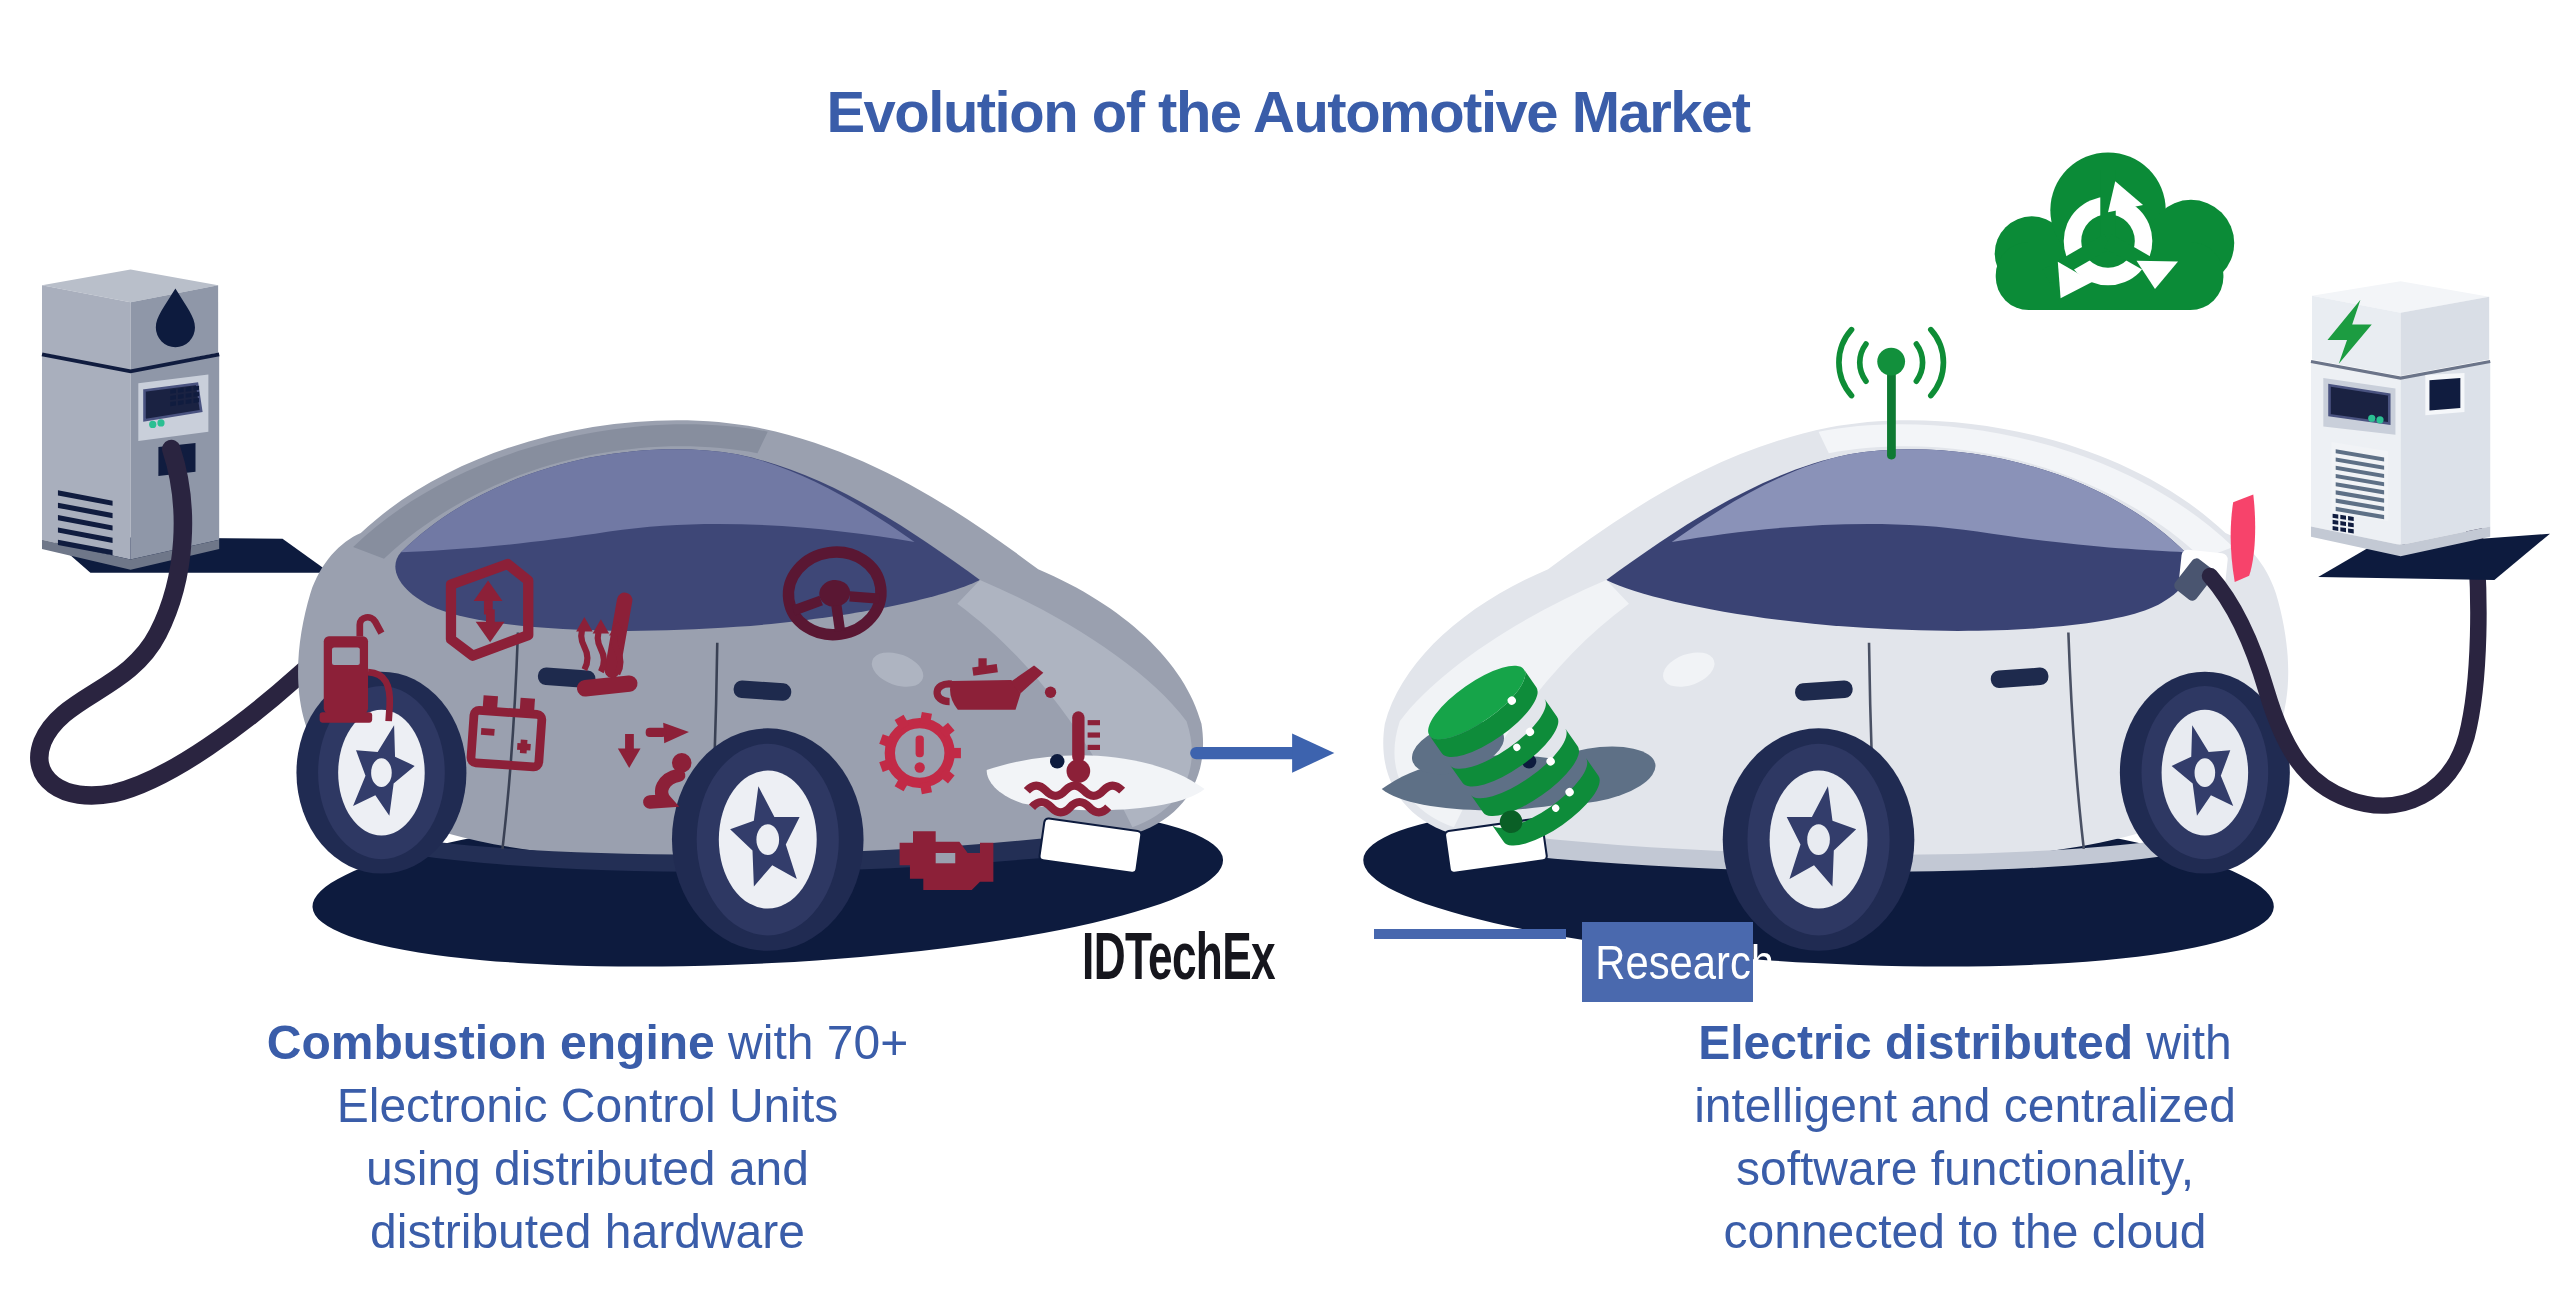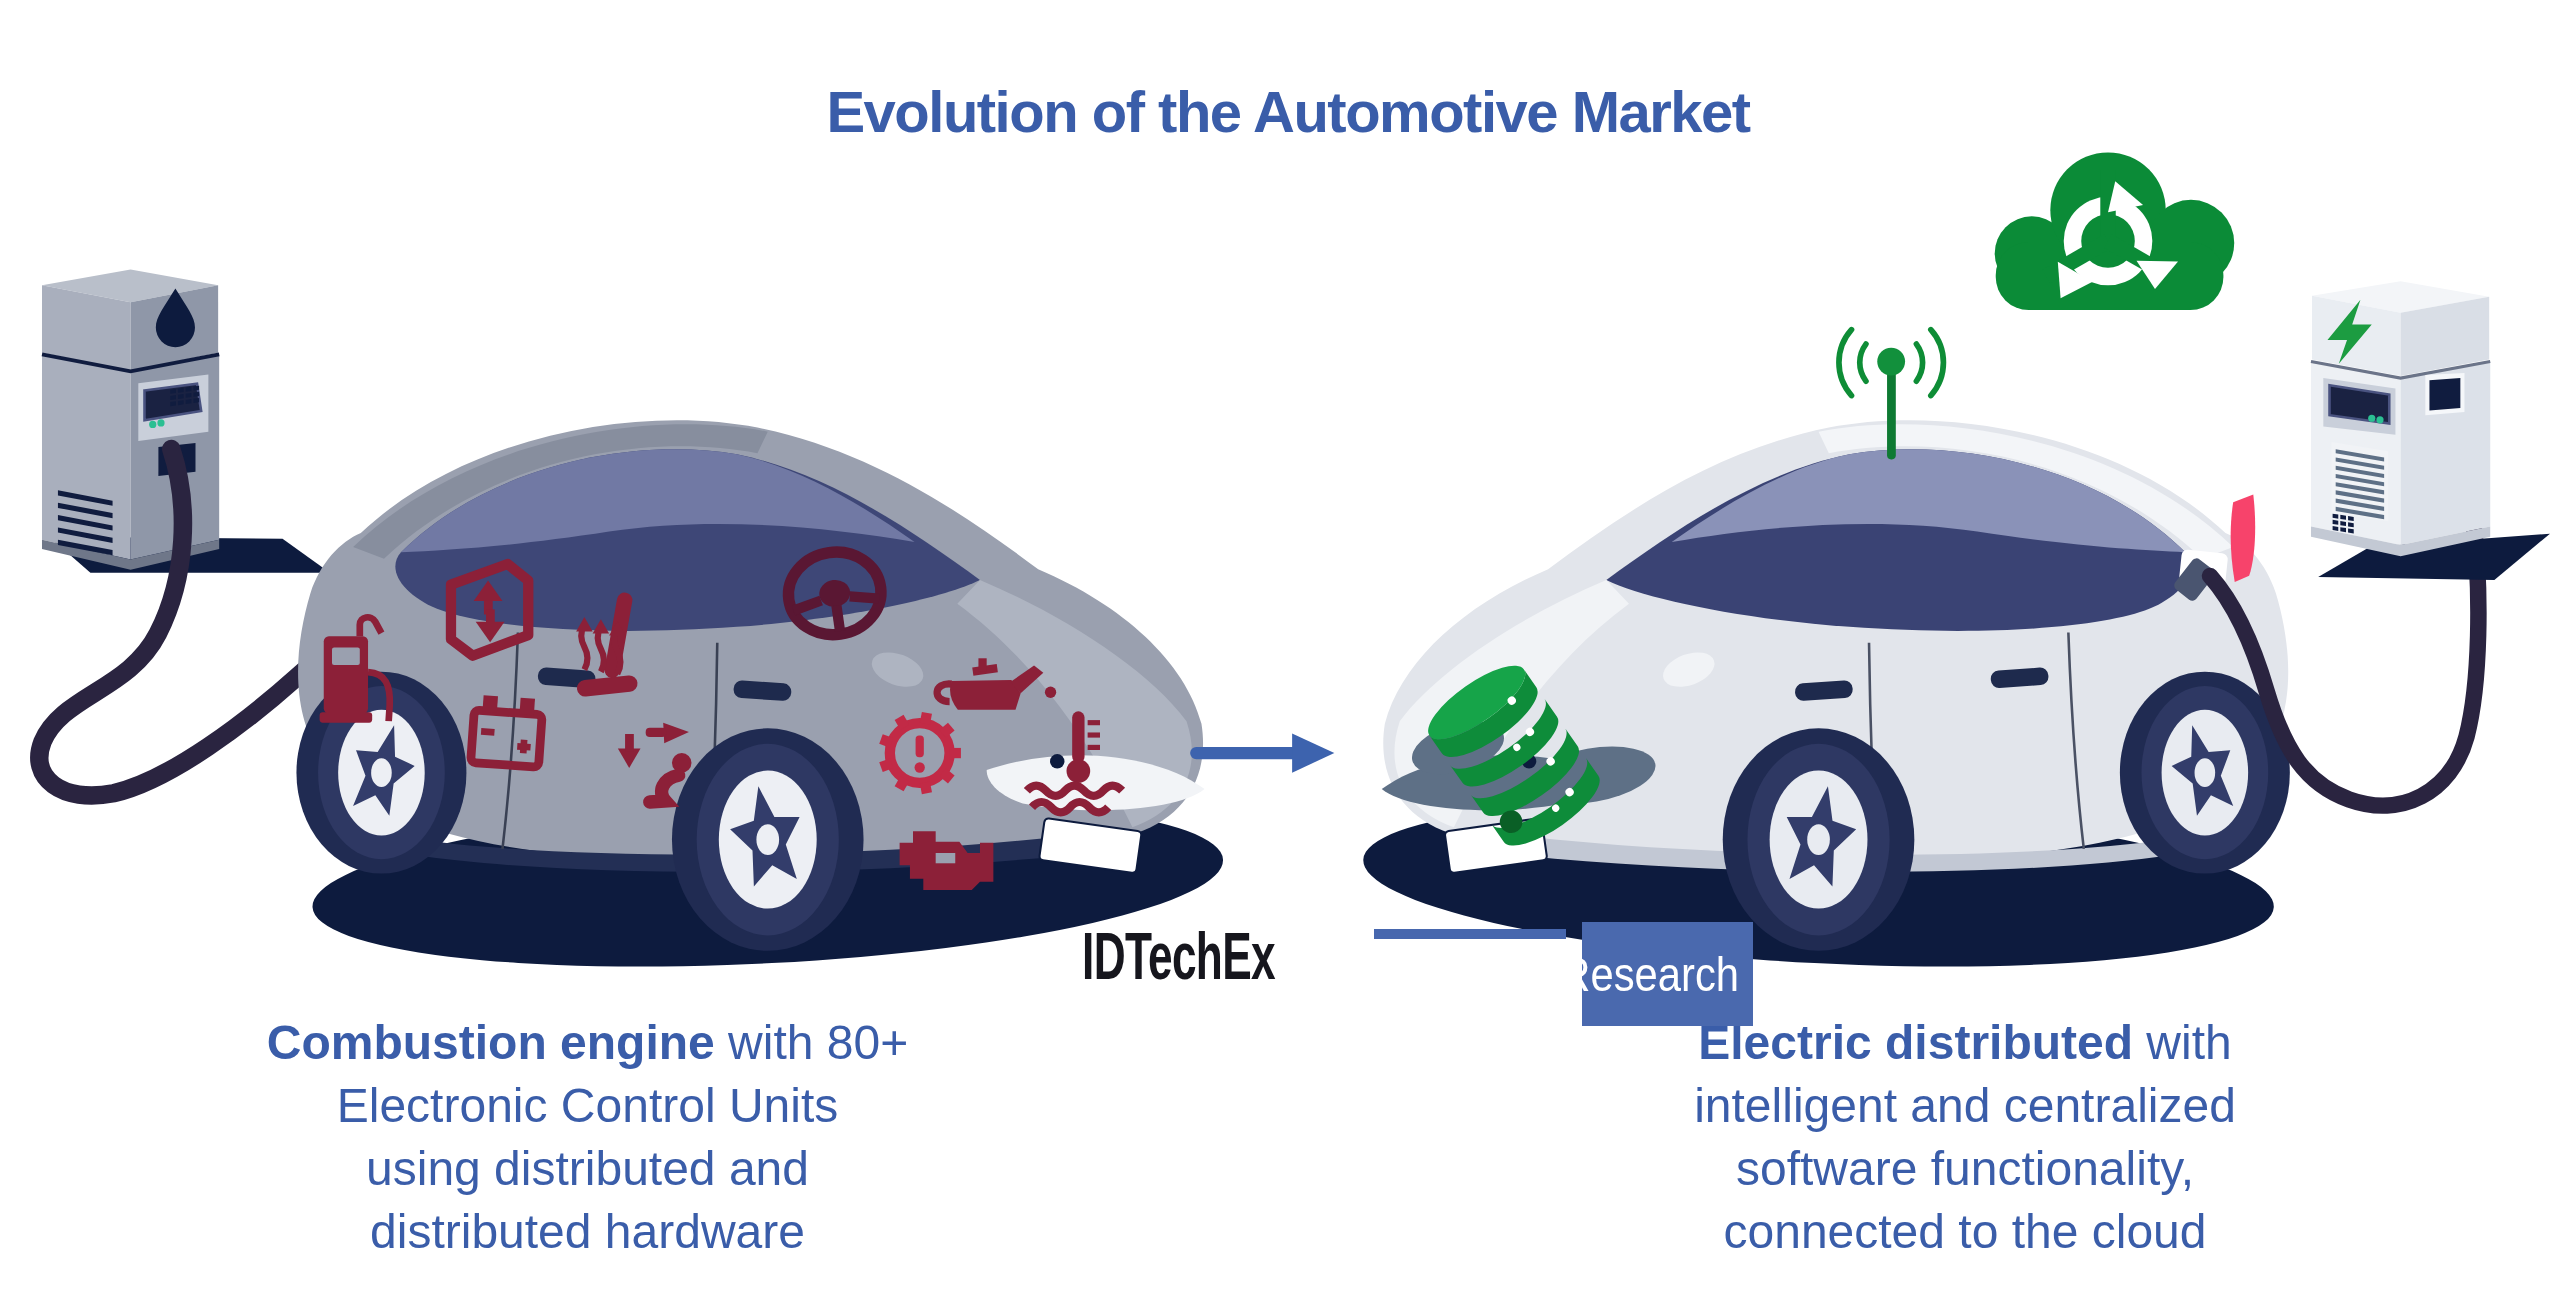--- a/index.html
+++ b/index.html
@@ -16,21 +16,21 @@
   .txt{position:absolute;z-index:5;color:var(--title-blue);}
   #title{left:0;top:39px;width:2576px;text-align:center;font-size:58px;font-weight:700;letter-spacing:-1.5px;}
   .caption{text-align:center;font-size:48px;line-height:63px;white-space:nowrap;}
   .caption .b{font-weight:700;}
   #caption-left{left:245px;top:1011px;width:685px;}
   #caption-right{left:1620px;top:1011px;width:690px;}
   #logo{position:absolute;z-index:6;left:1082px;top:922px;display:flex;align-items:flex-start;gap:15.5px;}
   #logo .word{display:flex;}
   #logo .idt{font-size:67px;font-weight:700;color:#16161d;line-height:67px;transform:scaleX(.66);transform-origin:left top;letter-spacing:-1px;}
   #logo .rule{width:192px;height:9.8px;background:var(--logo-underline-blue);margin-top:7.2px;}
-  #logo .badge{width:171px;height:104px;background:var(--logo-box-blue);display:flex;align-items:center;justify-content:flex-end;}
+  #logo .badge{width:171px;height:80px;background:var(--logo-box-blue);display:flex;align-items:center;justify-content:flex-start;}
   #logo .badge span{color:#fff;font-size:48px;font-weight:400;transform:scaleX(.87);}
   
   .shadow{fill:var(--navy);} .body{fill:var(--body);} .body-light{fill:var(--body-light);}
   .body-dark{fill:var(--body-dark);} .rear-dark{fill:var(--rear);} .glass{fill:var(--glass);}
   .glass-light{fill:var(--glass-light);} .lamp{fill:var(--lamp);}
   .plate{fill:#FFFFFF;stroke:var(--navy);stroke-width:4;}
   .seam{stroke:var(--seam);stroke-width:5;fill:none;} .handle{fill:var(--handle);}
   .arch{fill:#202B52;} .tire{fill:var(--tire);} .rim{fill:var(--rim);} .star{fill:var(--star);}
   .sill{fill:var(--sill);} .seam-dot{fill:var(--navy);}
   .car-left{--body:#9AA0AF;--body-light:#AEB4C1;--body-dark:#878E9E;--rear:#1C2747;--glass:#3E4777;
@@ -348,21 +348,21 @@
     <g>
       <polygon fill="#F5F7FA" points="4708,728 4784,724 4784,800 4708,806"></polygon>
       <polygon fill="#101C3F" points="4716,738 4776,734 4776,792 4716,797"></polygon>
     </g>
   </g>
 </svg>
 
 <h1 id="title" class="txt">Evolution of the Automotive Market</h1>
 
 <div id="caption-left" class="txt caption">
-  <div><span class="b">Combustion engine</span><span> with 80+</span></div>
+  <div><span class="b">Combustion engine</span><span> with 70+</span></div>
   <div>Electronic Control Units</div>
   <div>using distributed and</div>
   <div>distributed hardware</div>
 </div>
 
 <div id="caption-right" class="txt caption">
   <div><span class="b">Electric distributed</span><span> with</span></div>
   <div>intelligent and centralized</div>
   <div>software functionality,</div>
   <div>connected to the cloud</div>

